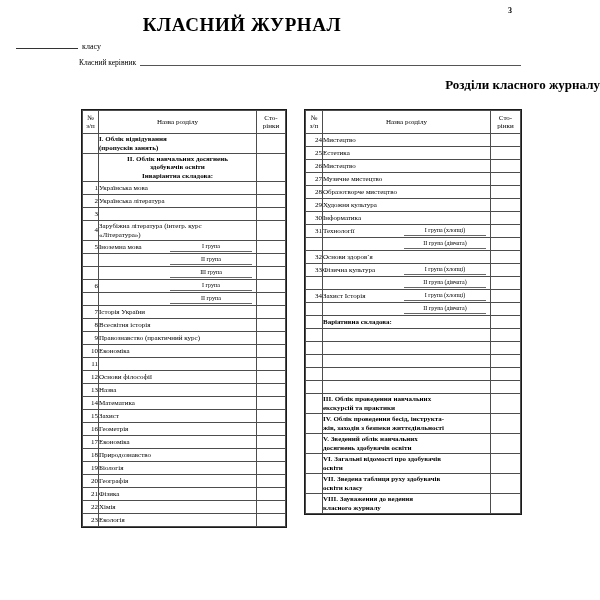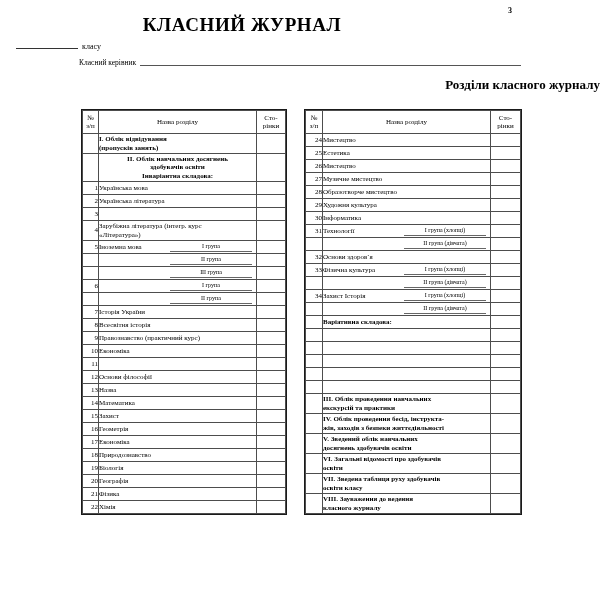--- a/index.html
+++ b/index.html
@@ -374,20 +374,25 @@
           <tr>
             <td class="c-num">21</td>
             <td class="c-name">Фізика</td>
             <td class="c-page"></td>
           </tr>
           <tr>
             <td class="c-num">22</td>
             <td class="c-name">Хімія</td>
             <td class="c-page"></td>
           </tr>
+          <tr>
+            <td class="c-num">23</td>
+            <td class="c-name">Екологія</td>
+            <td class="c-page"></td>
+          </tr>
         </tbody>
     </table>
   </div>
 
   <div class="tbl-wrap right">
     <table class="journal right">
       <colgroup>
         <col class="w-num">
           <col class="w-name">
           <col class="w-page">

